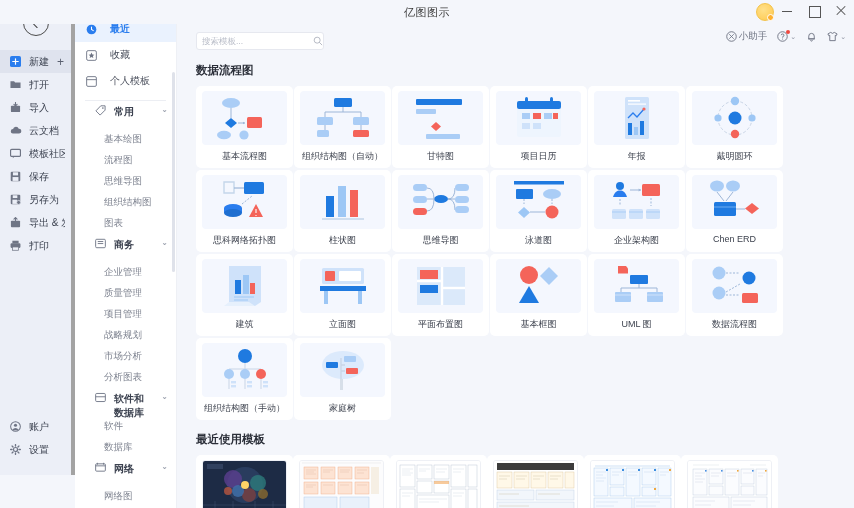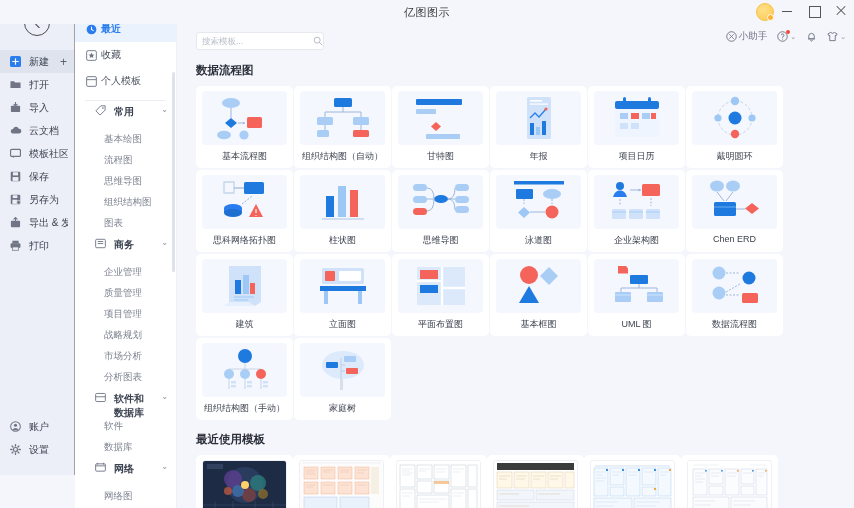--- a/index.html
+++ b/index.html
@@ -37,21 +37,21 @@
     width: 18px; height: 18px; border-radius: 50%;
     background: radial-gradient(circle at 40% 35%, #ffe08a, #ffc94d);
     border: 1px solid #f3c34b;
   }
   .avatar-top .dot { position:absolute; right:-1px; bottom:-1px; width:7px; height:7px; border-radius:50%; background:#ffb02e; border:1px solid #fff;}
 
   
   .leftnav {
     width: 75px; height: 475px; background: #eceff7;
     padding-top: 0; position: relative; flex: 0 0 75px;
-    border-right: 1px solid #a3a3a3;
+    border-right: 4px solid #a3a3a3;
   }
   .backbtn {
     margin: 10px auto 14px; width: 26px; height: 26px; border-radius: 50%;
     border: 1.4px solid #4b4b4b; display: flex; align-items: center; justify-content: center;
     cursor: pointer; background: transparent;
   }
   .backbtn svg { display: block; }
   .lnav-list { padding: 0; }
   .lnav-item {
     height: 23px; display: flex; align-items: center; gap: 7px;
@@ -64,21 +64,21 @@
   .lnav-item .lbl { white-space: nowrap; overflow: hidden; }
   .lnav-bottom { position: absolute; bottom: 14px; left: 0; right: 0; }
 
   
   .catside {
     width: 102px; flex: 0 0 102px; background: #ffffff; height: 508px;
     overflow: hidden; position: relative; padding-top: 16px;
     border-right: 1px solid #eef0f5;
   }
   .cat-item {
-    height: 26px; display: flex; align-items: center; gap: 4px;
+    height: 26px; display: flex; align-items: center; gap: 13px;
     padding-left: 10px; font-size: 10px; color: #4a4f5c; cursor: pointer;
   }
   .cat-item.active { background: #eaf2fe; color: #2a7dee; font-weight: bold; }
   .cat-item .ic { width: 12px; height: 12px; flex: 0 0 12px; display:flex; align-items:center; justify-content:center; }
   .cat-divider { height: 1px; background: #eceef3; margin: 6px 10px 4px; }
   .cat-group {
     height: 24px; display: flex; align-items: flex-start; gap: 8px;
     padding-left: 20px; padding-right: 8px; font-size: 10px; color: #3c4250;
     font-weight: bold; cursor: pointer; margin-top: 4px;
   }
@@ -474,54 +474,54 @@
       <div class="card">
         <div class="thumb">
           <svg width="62" height="44" viewBox="0 0 62 44">
             <rect x="6" y="3" width="46" height="6" rx="1" fill="#1f7ae0"></rect>
             <rect x="6" y="13" width="20" height="5" rx="1" fill="#aacdf6"></rect>
             <path d="M26 26l-5 4.5 5 4.5 5-4.5z" fill="#f4645a"></path>
             <rect x="16" y="38" width="34" height="5" rx="1" fill="#aacdf6"></rect>
           </svg>
         </div>
         <div class="cname">甘特图</div>
-      </div>
-
-      <div class="card">
-        <div class="thumb">
-          <svg width="62" height="44" viewBox="0 0 62 44">
-            <rect x="19" y="1" width="24" height="42" rx="1.5" fill="#cfe2fa"></rect>
-            <rect x="22" y="4" width="12" height="1.6" fill="#fff"></rect>
-            <rect x="22" y="7.5" width="18" height="1.2" fill="#fff"></rect>
-            <path d="M22 22l5-5 4 4 7-8" stroke="#2a7dee" stroke-width="1.3" fill="none"></path>
-            <circle cx="38" cy="13" r="1.6" fill="#f4645a"></circle>
-            <rect x="22" y="27" width="4" height="12" fill="#1f7ae0"></rect>
-            <rect x="28" y="31" width="4" height="8" fill="#9dc7f5"></rect>
-            <rect x="34" y="25" width="4" height="14" fill="#1f7ae0"></rect>
-          </svg>
-        </div>
-        <div class="cname">年报</div>
       </div>
 
       <div class="card">
         <div class="thumb">
           <svg width="62" height="44" viewBox="0 0 62 44">
             <rect x="9" y="5" width="44" height="36" rx="2" fill="#eef5fe"></rect>
             <rect x="9" y="5" width="44" height="8" rx="2" fill="#1f7ae0"></rect>
             <rect x="17" y="1" width="3" height="7" rx="1.5" fill="#1f7ae0"></rect>
             <rect x="42" y="1" width="3" height="7" rx="1.5" fill="#1f7ae0"></rect>
             <rect x="14" y="17" width="8" height="6" fill="#aacdf6"></rect>
             <rect x="25" y="17" width="8" height="6" fill="#f4645a"></rect>
             <rect x="36" y="17" width="8" height="6" fill="#aacdf6"></rect>
             <rect x="45" y="17" width="5" height="6" fill="#f4645a"></rect>
             <rect x="14" y="27" width="8" height="6" fill="#cfe2fa"></rect>
             <rect x="25" y="27" width="8" height="6" fill="#cfe2fa"></rect>
           </svg>
         </div>
         <div class="cname">项目日历</div>
+      </div>
+
+      <div class="card">
+        <div class="thumb">
+          <svg width="62" height="44" viewBox="0 0 62 44">
+            <rect x="19" y="1" width="24" height="42" rx="1.5" fill="#cfe2fa"></rect>
+            <rect x="22" y="4" width="12" height="1.6" fill="#fff"></rect>
+            <rect x="22" y="7.5" width="18" height="1.2" fill="#fff"></rect>
+            <path d="M22 22l5-5 4 4 7-8" stroke="#2a7dee" stroke-width="1.3" fill="none"></path>
+            <circle cx="38" cy="13" r="1.6" fill="#f4645a"></circle>
+            <rect x="22" y="27" width="4" height="12" fill="#1f7ae0"></rect>
+            <rect x="28" y="31" width="4" height="8" fill="#9dc7f5"></rect>
+            <rect x="34" y="25" width="4" height="14" fill="#1f7ae0"></rect>
+          </svg>
+        </div>
+        <div class="cname">年报</div>
       </div>
 
       <div class="card">
         <div class="thumb">
           <svg width="52" height="44" viewBox="0 0 52 44">
             <circle cx="26" cy="22" r="17" fill="none" stroke="#c9d5e6" stroke-width="1" stroke-dasharray="3 2"></circle>
             <circle cx="26" cy="22" r="6.5" fill="#1f7ae0"></circle>
             <circle cx="26" cy="5" r="4.2" fill="#9dc7f5"></circle>
             <circle cx="26" cy="38" r="4.2" fill="#f4645a"></circle>
             <circle cx="9" cy="22" r="3.6" fill="#9dc7f5"></circle>

